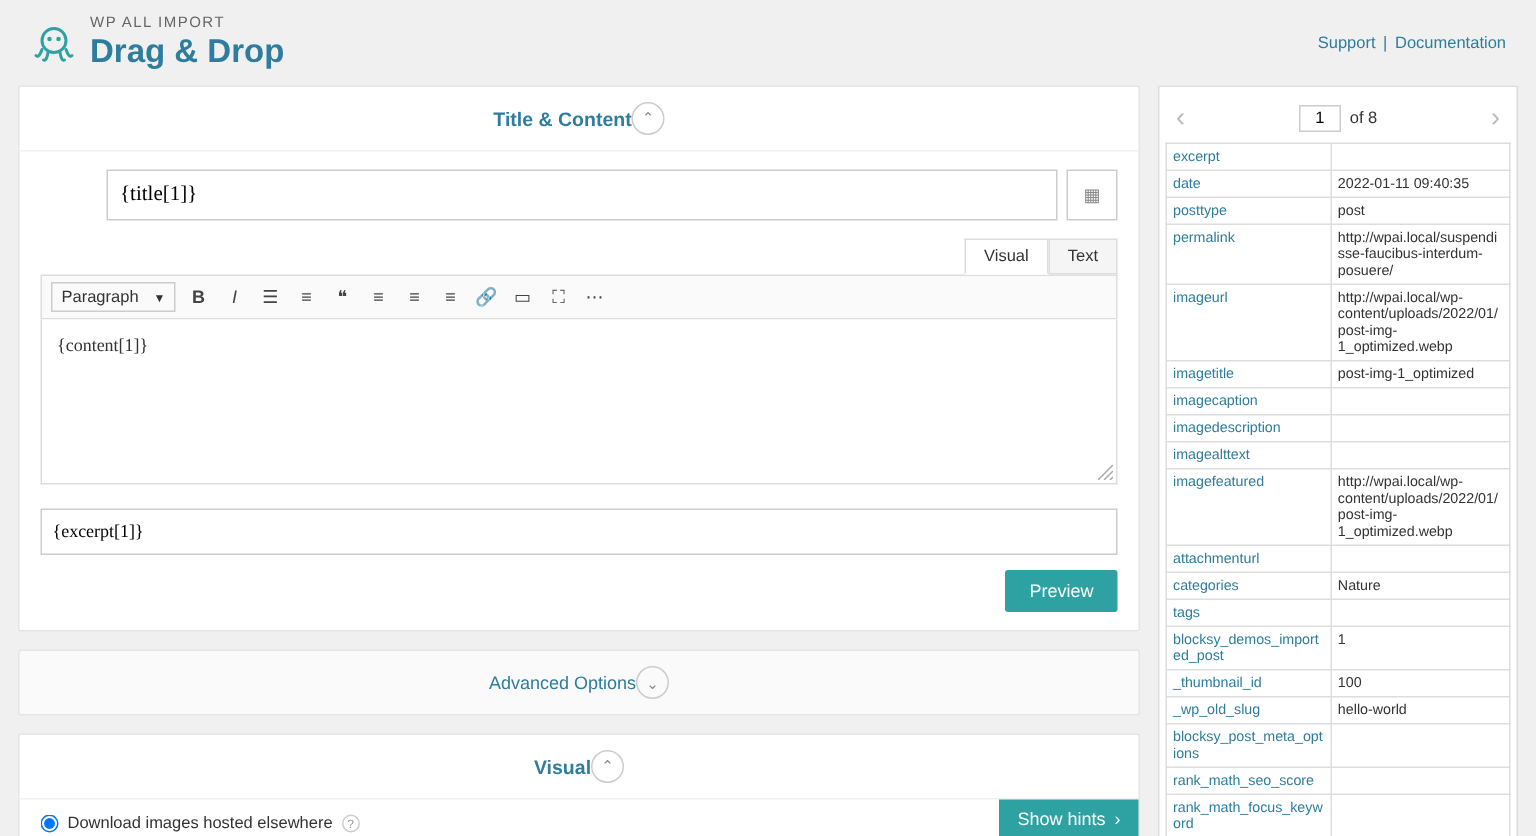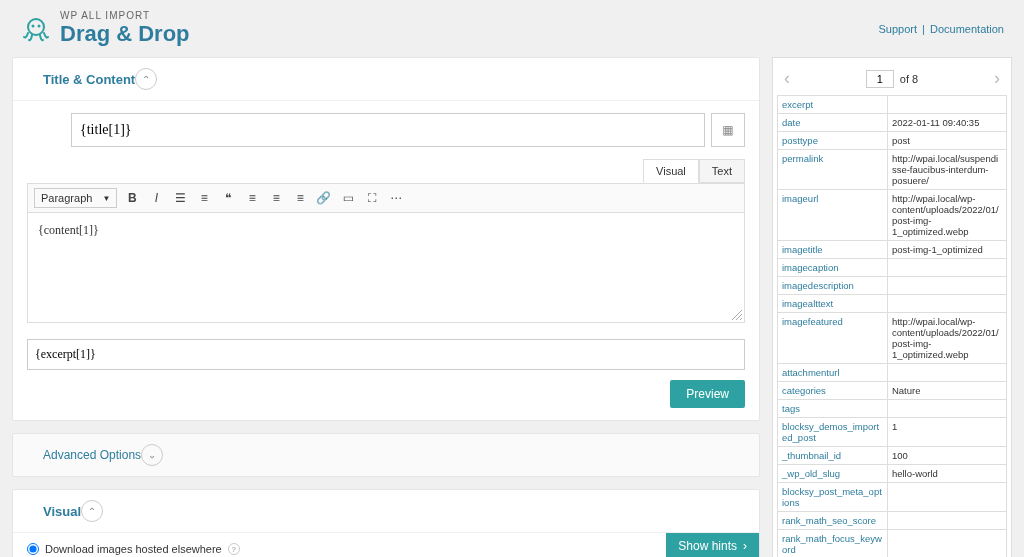--- a/index.html
+++ b/index.html
@@ -9,21 +9,21 @@
 .logo-svg { width: 32px; height: 32px; }
 .logo-text { display: flex; flex-direction: column; }
 .logo-text-small { font-size: 10px; color: #666; letter-spacing: 1px; }
 .logo-text-large { font-size: 22px; font-weight: bold; color: #2e7d9e; }
 .header-links { font-size: 11px; color: #2e7d9e; margin-left: 22px; }
 .header-links span { margin: 0 2px; }
 .main { display: flex; gap: 12px; padding: 0 12px 12px; }
 .left-col { flex: 1; display: flex; flex-direction: column; gap: 12px; }
 .right-col { width: 240px; background: #fff; border: 1px solid #ddd; padding: 6px 4px; position: relative; }
 .panel { background: #fff; border: 1px solid #e5e5e5; border-radius: 2px; }
-.panel-header { display: flex; justify-content: flex-start; align-items: center; padding: 10px 30px; border-bottom: 1px solid #f0f0f0; }
+.panel-header { display: flex; justify-content: center; align-items: center; padding: 10px 30px; border-bottom: 1px solid #f0f0f0; }
 .panel-title { font-size: 13px; font-weight: bold; color: #2e7d9e; }
 .toggle-btn { width: 22px; height: 22px; border: 1px solid #ccc; border-radius: 50%; display: flex; align-items: center; justify-content: center; font-size: 10px; color: #888; cursor: pointer; }
 .panel-body { padding: 12px 14px; }
 .input-row { display: flex; gap: 6px; margin-bottom: 12px; padding-left: 44px; }
 .title-input { flex: 1; border: 1px solid #ccc; padding: 8px; font-size: 14px; font-family: Georgia, serif; }
 .icon-btn { width: 34px; border: 1px solid #ccc; display: flex; align-items: center; justify-content: center; font-size: 12px; color: #888; }
 .editor-tabs { display: flex; justify-content: flex-end; gap: 0; }
 .editor-tab { padding: 5px 12px; font-size: 11px; border: 1px solid #ddd; background: #f5f5f5; cursor: pointer; }
 .editor-tab.active { background: #fff; border-bottom-color: #fff; }
 .toolbar { display: flex; align-items: center; gap: 6px; border: 1px solid #ddd; padding: 4px 6px; background: #fafafa; }

